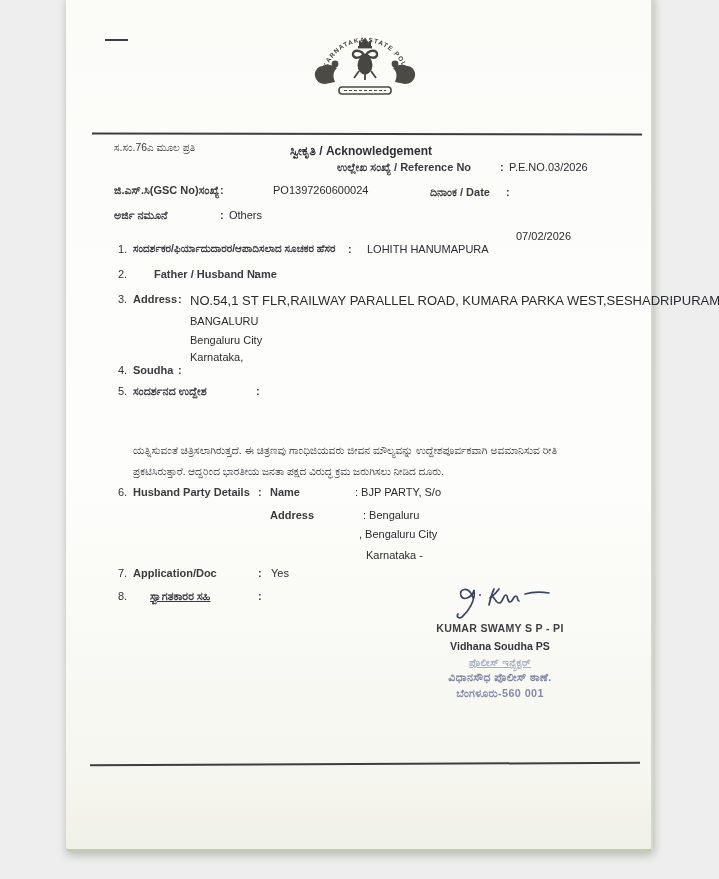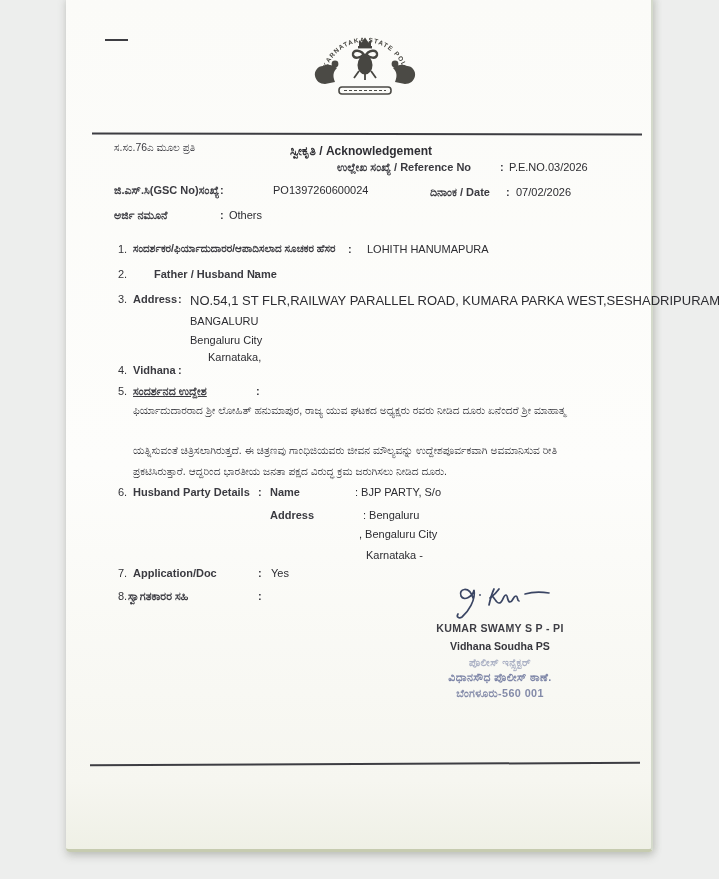--- a/index.html
+++ b/index.html
@@ -77,21 +77,21 @@
     <span class="val" style="left:172px;">P.E.NO.03/2026</span>
   </div>
   <div class="row" style="left:114px;top:184px;">
     <span class="lbl" style="left:0;">ಜಿ.ಎಸ್.ಸಿ(GSC No)ಸಂಖ್ಯೆ</span>
     <span class="lbl" style="left:106px;">:</span>
     <span class="val" style="left:115px;margin-left:44px;">PO1397260600024</span>
   </div>
   <div class="row" style="left:430px;top:186px;">
     <span class="lbl" style="left:0;">ದಿನಾಂಕ / Date</span>
     <span class="lbl" style="left:76px;">:</span>
-    <span class="val" style="left:86px;">07/02/2026</span>
+    <span class="val" style="left:86px;margin-top:44px;">07/02/2026</span>
   </div>
   <div class="row" style="left:114px;top:209px;">
     <span class="lbl" style="left:0;">ಅರ್ಜಿ ನಮೂನೆ</span>
     <span class="lbl" style="left:106px;">:</span>
     <span class="val" style="left:115px;">Others</span>
   </div>
 
   <div class="row" style="left:118px;top:243px;">
     <span class="num" style="left:0;">1.</span>
     <span class="lbl" style="left:15px;font-size:10.4px;">ಸಂದರ್ಶಕರ/ಫಿರ್ಯಾದುದಾರರ/ಆಪಾದಿಸಲಾದ ಸೂಚಕರ ಹೆಸರ</span>
@@ -106,36 +106,35 @@
   </div>
 
   <div class="row" style="left:118px;top:293px;">
     <span class="num" style="left:0;">3.</span>
     <span class="lbl" style="left:15px;">Address</span>
     <span class="lbl" style="left:60px;">:</span>
     <span class="val" style="left:72px;font-size:13px;">NO.54,1 ST FLR,RAILWAY PARALLEL ROAD, KUMARA PARKA WEST,SESHADRIPURAM</span>
   </div>
   <div class="txt val" style="left:190px;top:315px;">BANGALURU</div>
   <div class="txt val" style="left:190px;top:334px;">Bengaluru City</div>
-  <div class="txt val" style="left:190px;top:351px;margin-left:18px;">Karnataka,</div>
+  <div class="txt val" style="left:190px;top:351px;">Karnataka,</div>
 
   <div class="row" style="left:118px;top:364px;">
     <span class="num" style="left:0;">4.</span>
-    <span class="lbl" style="left:15px;">Vidhana</span>
+    <span class="lbl" style="left:15px;">Soudha</span>
     <span class="lbl" style="left:60px;">:</span>
   </div>
 
   <div class="row" style="left:118px;top:385px;">
     <span class="num" style="left:0;">5.</span>
-    <span class="lbl" style="left:15px;text-decoration:underline;">ಸಂದರ್ಶನದ ಉದ್ದೇಶ</span>
+    <span class="lbl" style="left:15px;">ಸಂದರ್ಶನದ ಉದ್ದೇಶ</span>
     <span class="lbl" style="left:138px;">:</span>
   </div>
-  <div class="txt para" style="left:133px;top:404px;">ಫಿರ್ಯಾದುದಾರರಾದ ಶ್ರೀ ಲೋಹಿತ್ ಹನುಮಾಪುರ, ರಾಜ್ಯ ಯುವ ಘಟಕದ ಅಧ್ಯಕ್ಷರು ರವರು ನೀಡಿದ ದೂರು ಏನೆಂದರೆ ಶ್ರೀ ಮಾಹಾತ್ಮ</div>
   <div class="txt para" style="left:133px;top:444px;">ಯತ್ನಿಸುವಂತೆ ಚಿತ್ರಿಸಲಾಗಿರುತ್ತದೆ. ಈ ಚಿತ್ರಣವು ಗಾಂಧಿಜಿಯವರು ಜೀವನ ಮೌಲ್ಯವನ್ನು ಉದ್ದೇಶಪೂರ್ವಕವಾಗಿ ಅವಮಾನಿಸುವ ರೀತಿ</div>
-  <div class="txt para" style="left:133px;top:465px;">ಪ್ರಕಟಿಸಿರುತ್ತಾರೆ.  ಆದ್ದರಿಂದ ಭಾರತೀಯ ಜನತಾ ಪಕ್ಷದ ವಿರುದ್ಧ ಕ್ರಮ ಜರುಗಿಸಲು ನೀಡಿದ ದೂರು.</div>
+  <div class="txt para" style="left:133px;top:465px;font-family:Liberation Serif, serif;">ಪ್ರಕಟಿಸಿರುತ್ತಾರೆ.  ಆದ್ದರಿಂದ ಭಾರತೀಯ ಜನತಾ ಪಕ್ಷದ ವಿರುದ್ಧ ಕ್ರಮ ಜರುಗಿಸಲು ನೀಡಿದ ದೂರು.</div>
 
   <div class="row" style="left:118px;top:486px;">
     <span class="num" style="left:0;">6.</span>
     <span class="lbl" style="left:15px;">Husband Party Details</span>
     <span class="lbl" style="left:140px;">:</span>
     <span class="lbl" style="left:152px;">Name</span>
     <span class="val" style="left:237px;">: BJP PARTY, S/o</span>
   </div>
   <div class="row" style="left:270px;top:509px;">
     <span class="lbl" style="left:0;">Address</span>
@@ -146,35 +145,35 @@
 
   <div class="row" style="left:118px;top:567px;">
     <span class="num" style="left:0;">7.</span>
     <span class="lbl" style="left:15px;">Application/Doc</span>
     <span class="lbl" style="left:140px;">:</span>
     <span class="val" style="left:153px;">Yes</span>
   </div>
 
   <div class="row" style="left:118px;top:590px;">
     <span class="num" style="left:0;">8.</span>
-    <span class="lbl" style="left:10px;">ಸ್ವಾಗತಕಾರರ ಸಹಿ</span>
+    <span class="lbl" style="left:32px;text-decoration:underline;">ಸ್ವಾಗತಕಾರರ ಸಹಿ</span>
     <span class="lbl" style="left:140px;">:</span>
   </div>
 
   <svg style="position:absolute;left:452px;top:581px;" width="120" height="42" viewBox="0 0 120 42">
     <g fill="none" stroke="#3a4563" stroke-width="1.7" stroke-linecap="round">
       <path d="M21,17 C17,4 6,8 9,15 C12,21 21,15 22,9 C24,19 16,31 10,36 C7,38 4,36 6,33"></path>
       <circle cx="28" cy="14" r="0.9" fill="#3a4563" stroke="none"></circle>
       <path d="M37,24 C39,15 41,10 42,8"></path>
       <path d="M38,17 C42,14 45,11 47,8"></path>
       <path d="M40,15 C43,17 44,22 47,22 C51,22 51,14 54,14 C56,14 55,21 58,21 C61,21 61,15 64,15 C66,15 65,20 67,20"></path>
       <path d="M73,13 C80,11 90,11 97,12"></path>
     </g>
   </svg>
 
   <div class="txt center" style="left:390px;top:640px;width:220px;font-weight:700;color:#37373d;font-size:10.6px;">Vidhana Soudha PS</div>
   <div class="txt center" style="left:390px;top:622px;width:220px;font-weight:700;color:#3e3e45;font-size:10.6px;letter-spacing:.3px;">KUMAR SWAMY S P  - PI</div>
-  <div class="txt center stampline" style="left:390px;top:656px;width:220px;color:#aab0c4;font-size:10px;">ಪೊಲೀಸ್ ಇನ್ಸ್ಪೆಕ್ಟರ್</div>
+  <div class="txt center stampline" style="left:390px;top:656px;width:220px;color:#aab0c4;font-size:10px;text-decoration:underline;">ಪೊಲೀಸ್ ಇನ್ಸ್ಪೆಕ್ಟರ್</div>
   <div class="txt center stampline" style="left:390px;top:671px;width:220px;color:#7c84a6;font-size:10.8px;">ವಿಧಾನಸೌಧ ಪೊಲೀಸ್ ಠಾಣೆ.</div>
   <div class="txt center stampline" style="left:390px;top:687px;width:220px;color:#848ba9;font-size:10.8px;">ಬೆಂಗಳೂರು-560 001</div>
 
   <div class="rule" style="left:90px;top:763px;width:550px;height:1.6px;transform:rotate(-.25deg);"></div>
 </div>
 
 </body></html>

